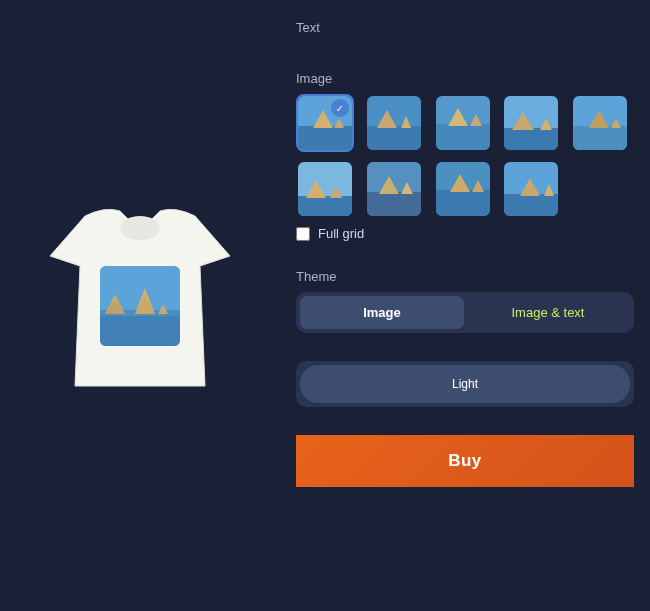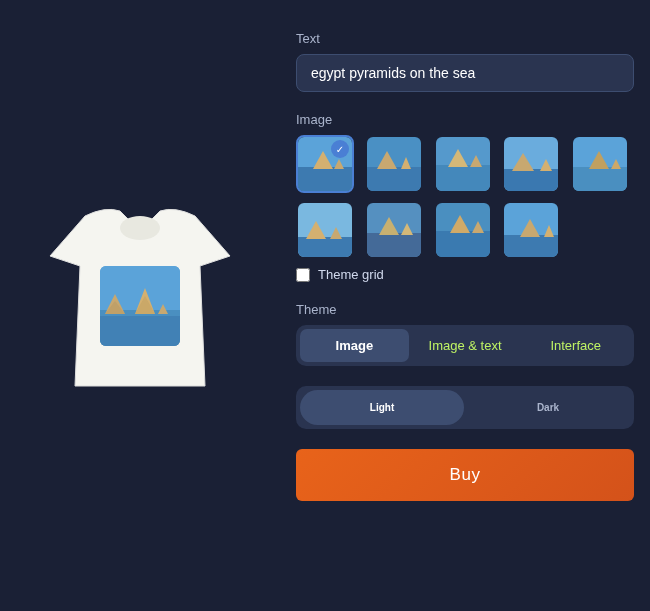--- a/index.html
+++ b/index.html
@@ -28,24 +28,24 @@
     }
 
     .tshirt-svg {
       width: 100%;
       height: 100%;
     }
 
     
     .right-panel {
       flex: 1;
-      padding: 31px 16px;
+      padding: 20px 16px;
       display: flex;
       flex-direction: column;
-      gap: 20px;
+      gap: 28px;
       overflow-y: auto;
     }
 
     .section-label {
       color: #aab4cc;
       font-size: 13px;
       margin-bottom: 8px;
       font-weight: 400;
     }
 
@@ -154,46 +154,46 @@
       border-radius: 10px;
       padding: 4px;
       gap: 2px;
     }
 
     .theme-btn {
       flex: 1;
       padding: 12px 8px;
       border-radius: 18px;
       border: none;
-      font-size: 10px;
-      font-weight: 700;
+      font-size: 12px;
+      font-weight: 400;
       cursor: pointer;
       transition: background 0.2s;
     }
 
     .theme-btn.active {
       background: #3d4d70;
       color: #ffffff;
     }
 
     .theme-btn:not(.active) {
       background: transparent;
       color: #aab4cc;
     }
 
     
     .buy-btn {
       width: 100%;
       padding: 16px;
       background: linear-gradient(135deg, #e8631a, #d4521a);
       border: none;
-      border-radius: 6px;
+      border-radius: 0;
       color: #ffffff;
       font-size: 17px;
-      font-weight: 400;
+      font-weight: 700;
       cursor: pointer;
       letter-spacing: 0.5px;
     }
 
     
     .section {
       display: flex;
       flex-direction: column;
     }
 
@@ -235,21 +235,20 @@
         </div>
       </foreignObject>
     </svg>
   </div>
 </div>
 
 <div class="right-panel">
 
   <div class="section">
     <div class="section-label">Text</div>
-    <input type="text" class="text-input" value="egypt pyramids on the sea" placeholder="Enter text..." style="">
   </div>
 
   <div class="section">
     <div class="section-label">Image</div>
 
     <div class="image-grid">
 
       <div class="image-thumb selected">
         <svg width="54" height="54" viewBox="0 0 54 54" xmlns="http://www.w3.org/2000/svg">
           <rect width="54" height="54" fill="#5ba3d9"></rect>
@@ -331,35 +330,33 @@
           <rect width="54" height="54" fill="#5ba3d9"></rect>
           <rect y="32" width="54" height="22" fill="#3d7ab0"></rect>
           <polygon points="36,34 16,34 26,16" fill="#c8a870"></polygon>
           <polygon points="50,34 40,34 45,22" fill="#d4b070"></polygon>
         </svg>
       </div>
     </div>
 
     <div class="checkbox-row" style="margin-top:8px;">
       <input type="checkbox" id="fullgrid" style="">
-      <label class="checkbox-label" for="fullgrid">Theme grid</label>
+      <label class="checkbox-label" for="fullgrid">Full grid</label>
     </div>
   </div>
 
   <div class="section">
     <div class="section-label">Theme</div>
     <div class="layout-buttons">
       <button class="layout-btn active">Image</button>
       <button class="layout-btn">Image &amp; text</button>
-      <button class="layout-btn">Interface</button>
     </div>
   </div>
 
   <div class="section">
     <div class="theme-buttons">
       <button class="theme-btn active">Light</button>
-      <button class="theme-btn">Dark</button>
     </div>
   </div>
 
   <button class="buy-btn">Buy</button>
 
 </div>
 
 </body></html>

